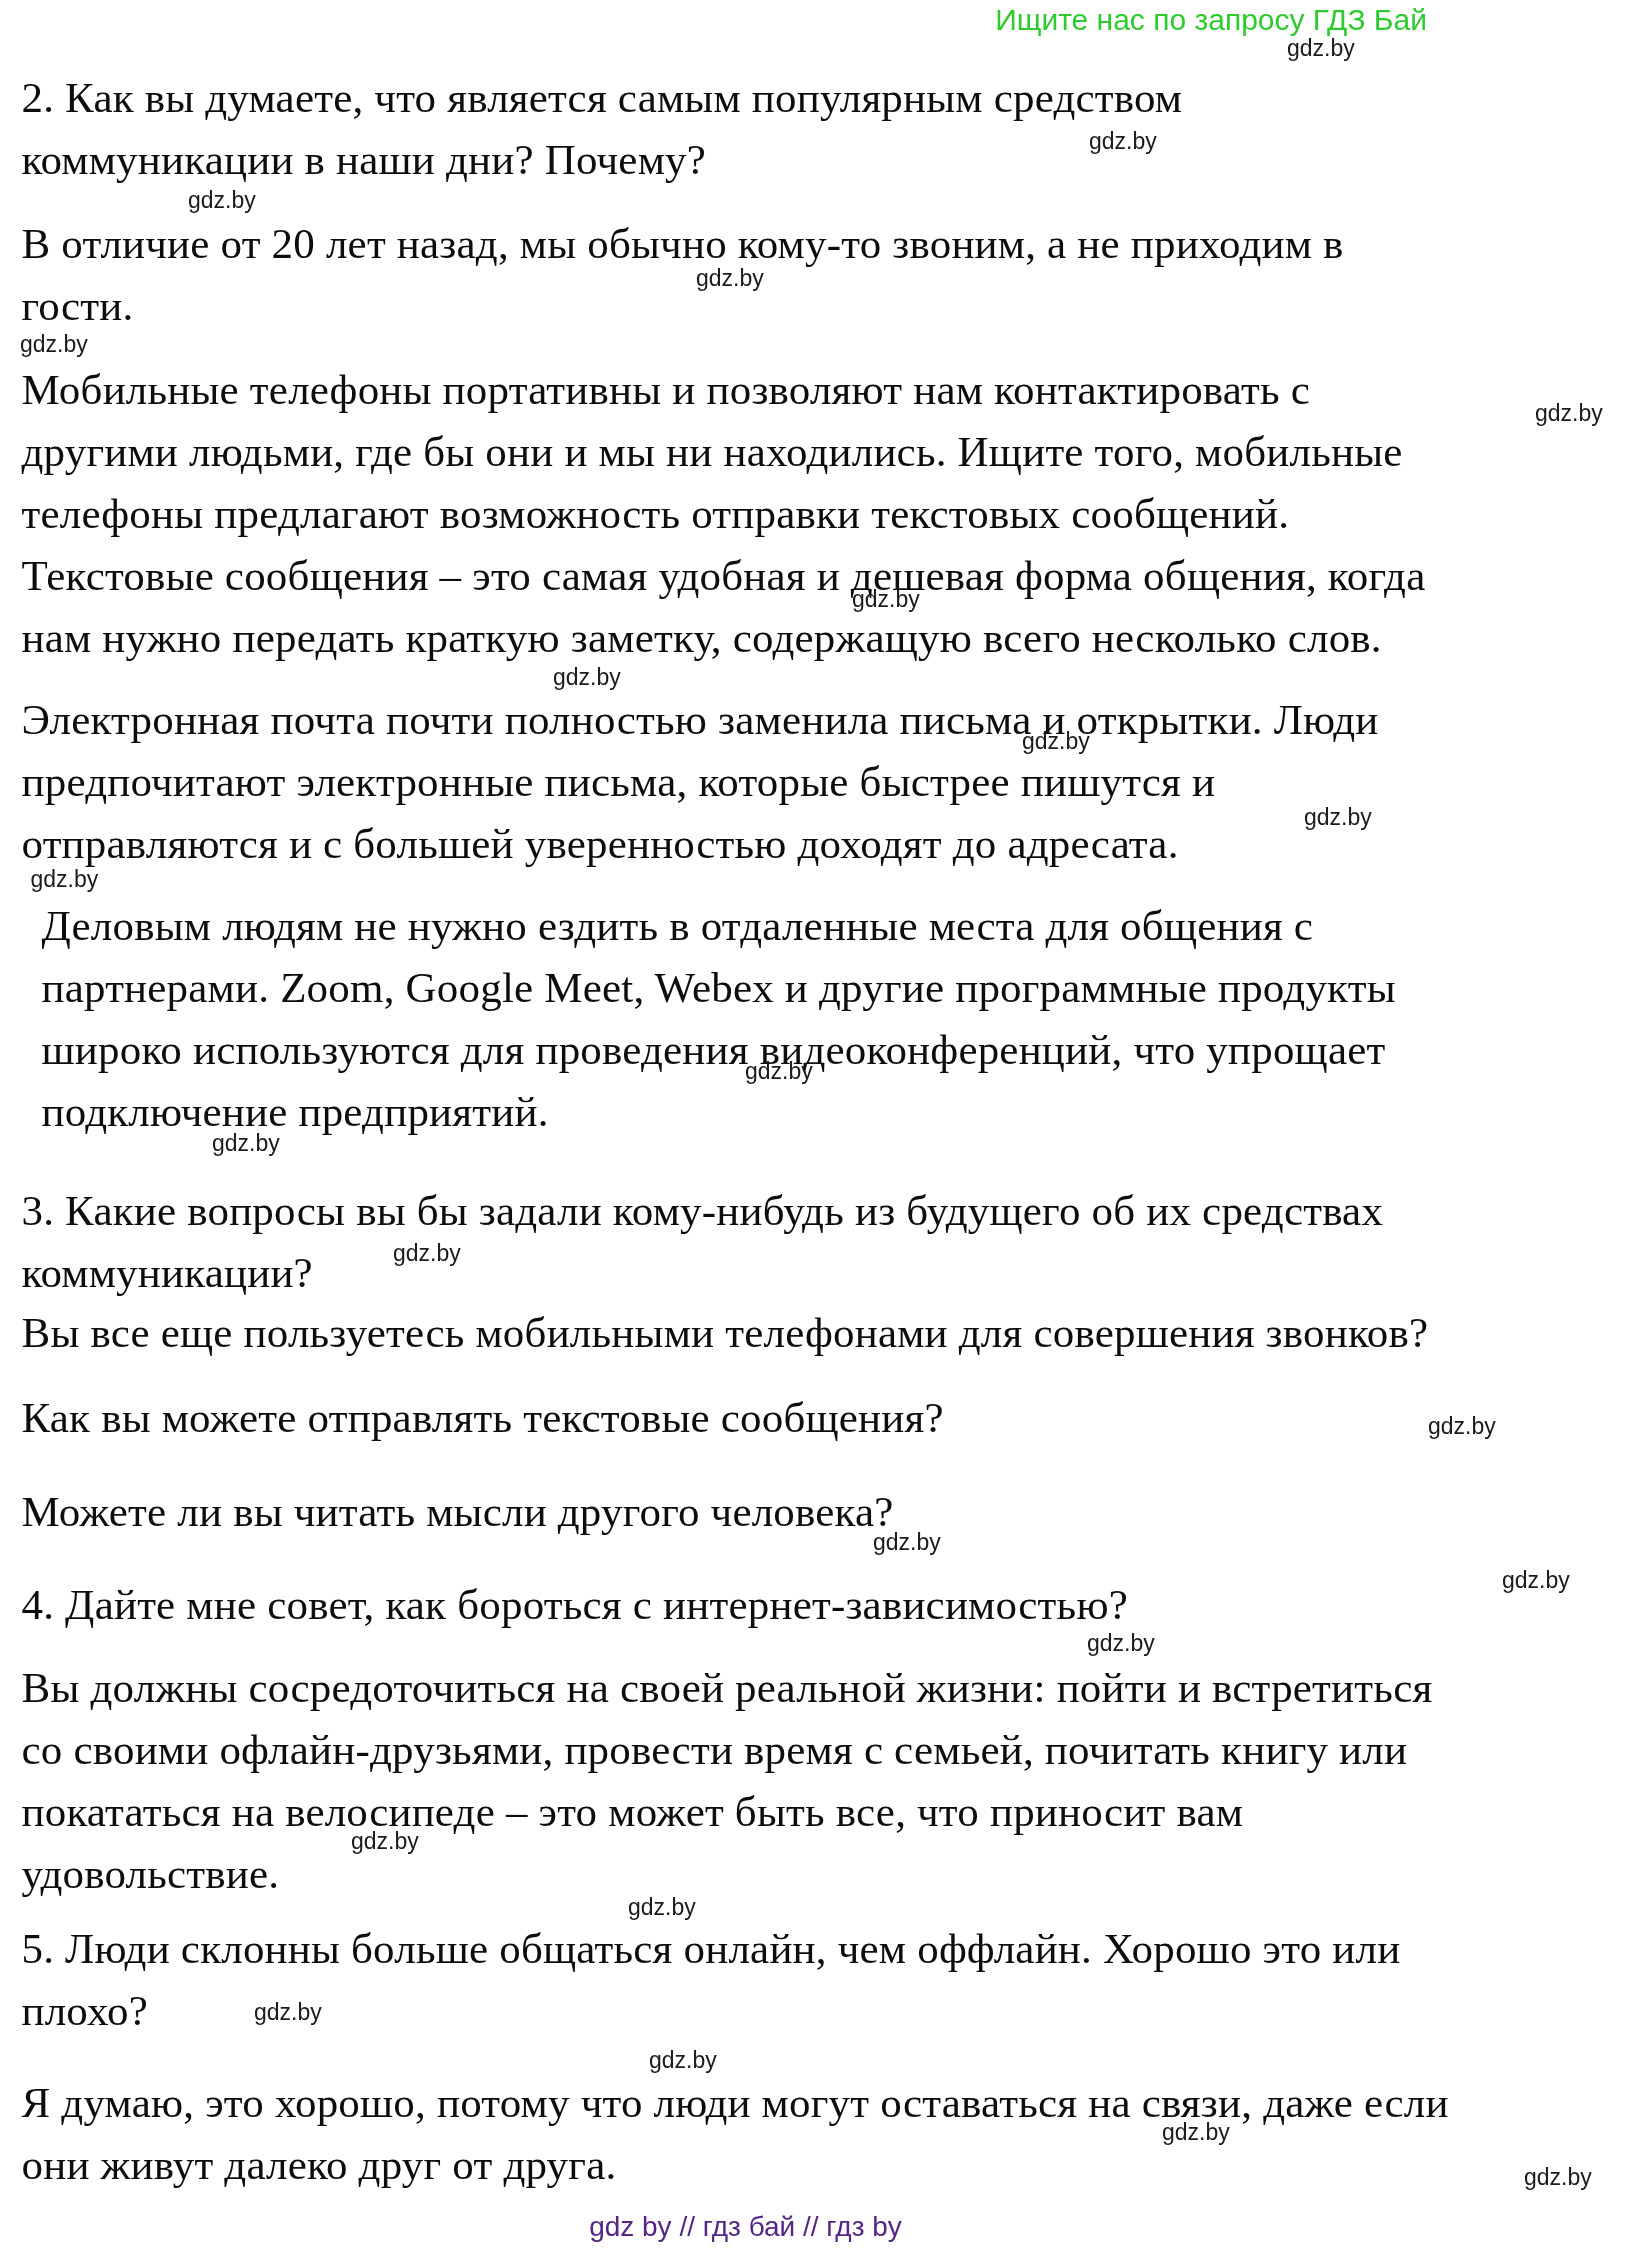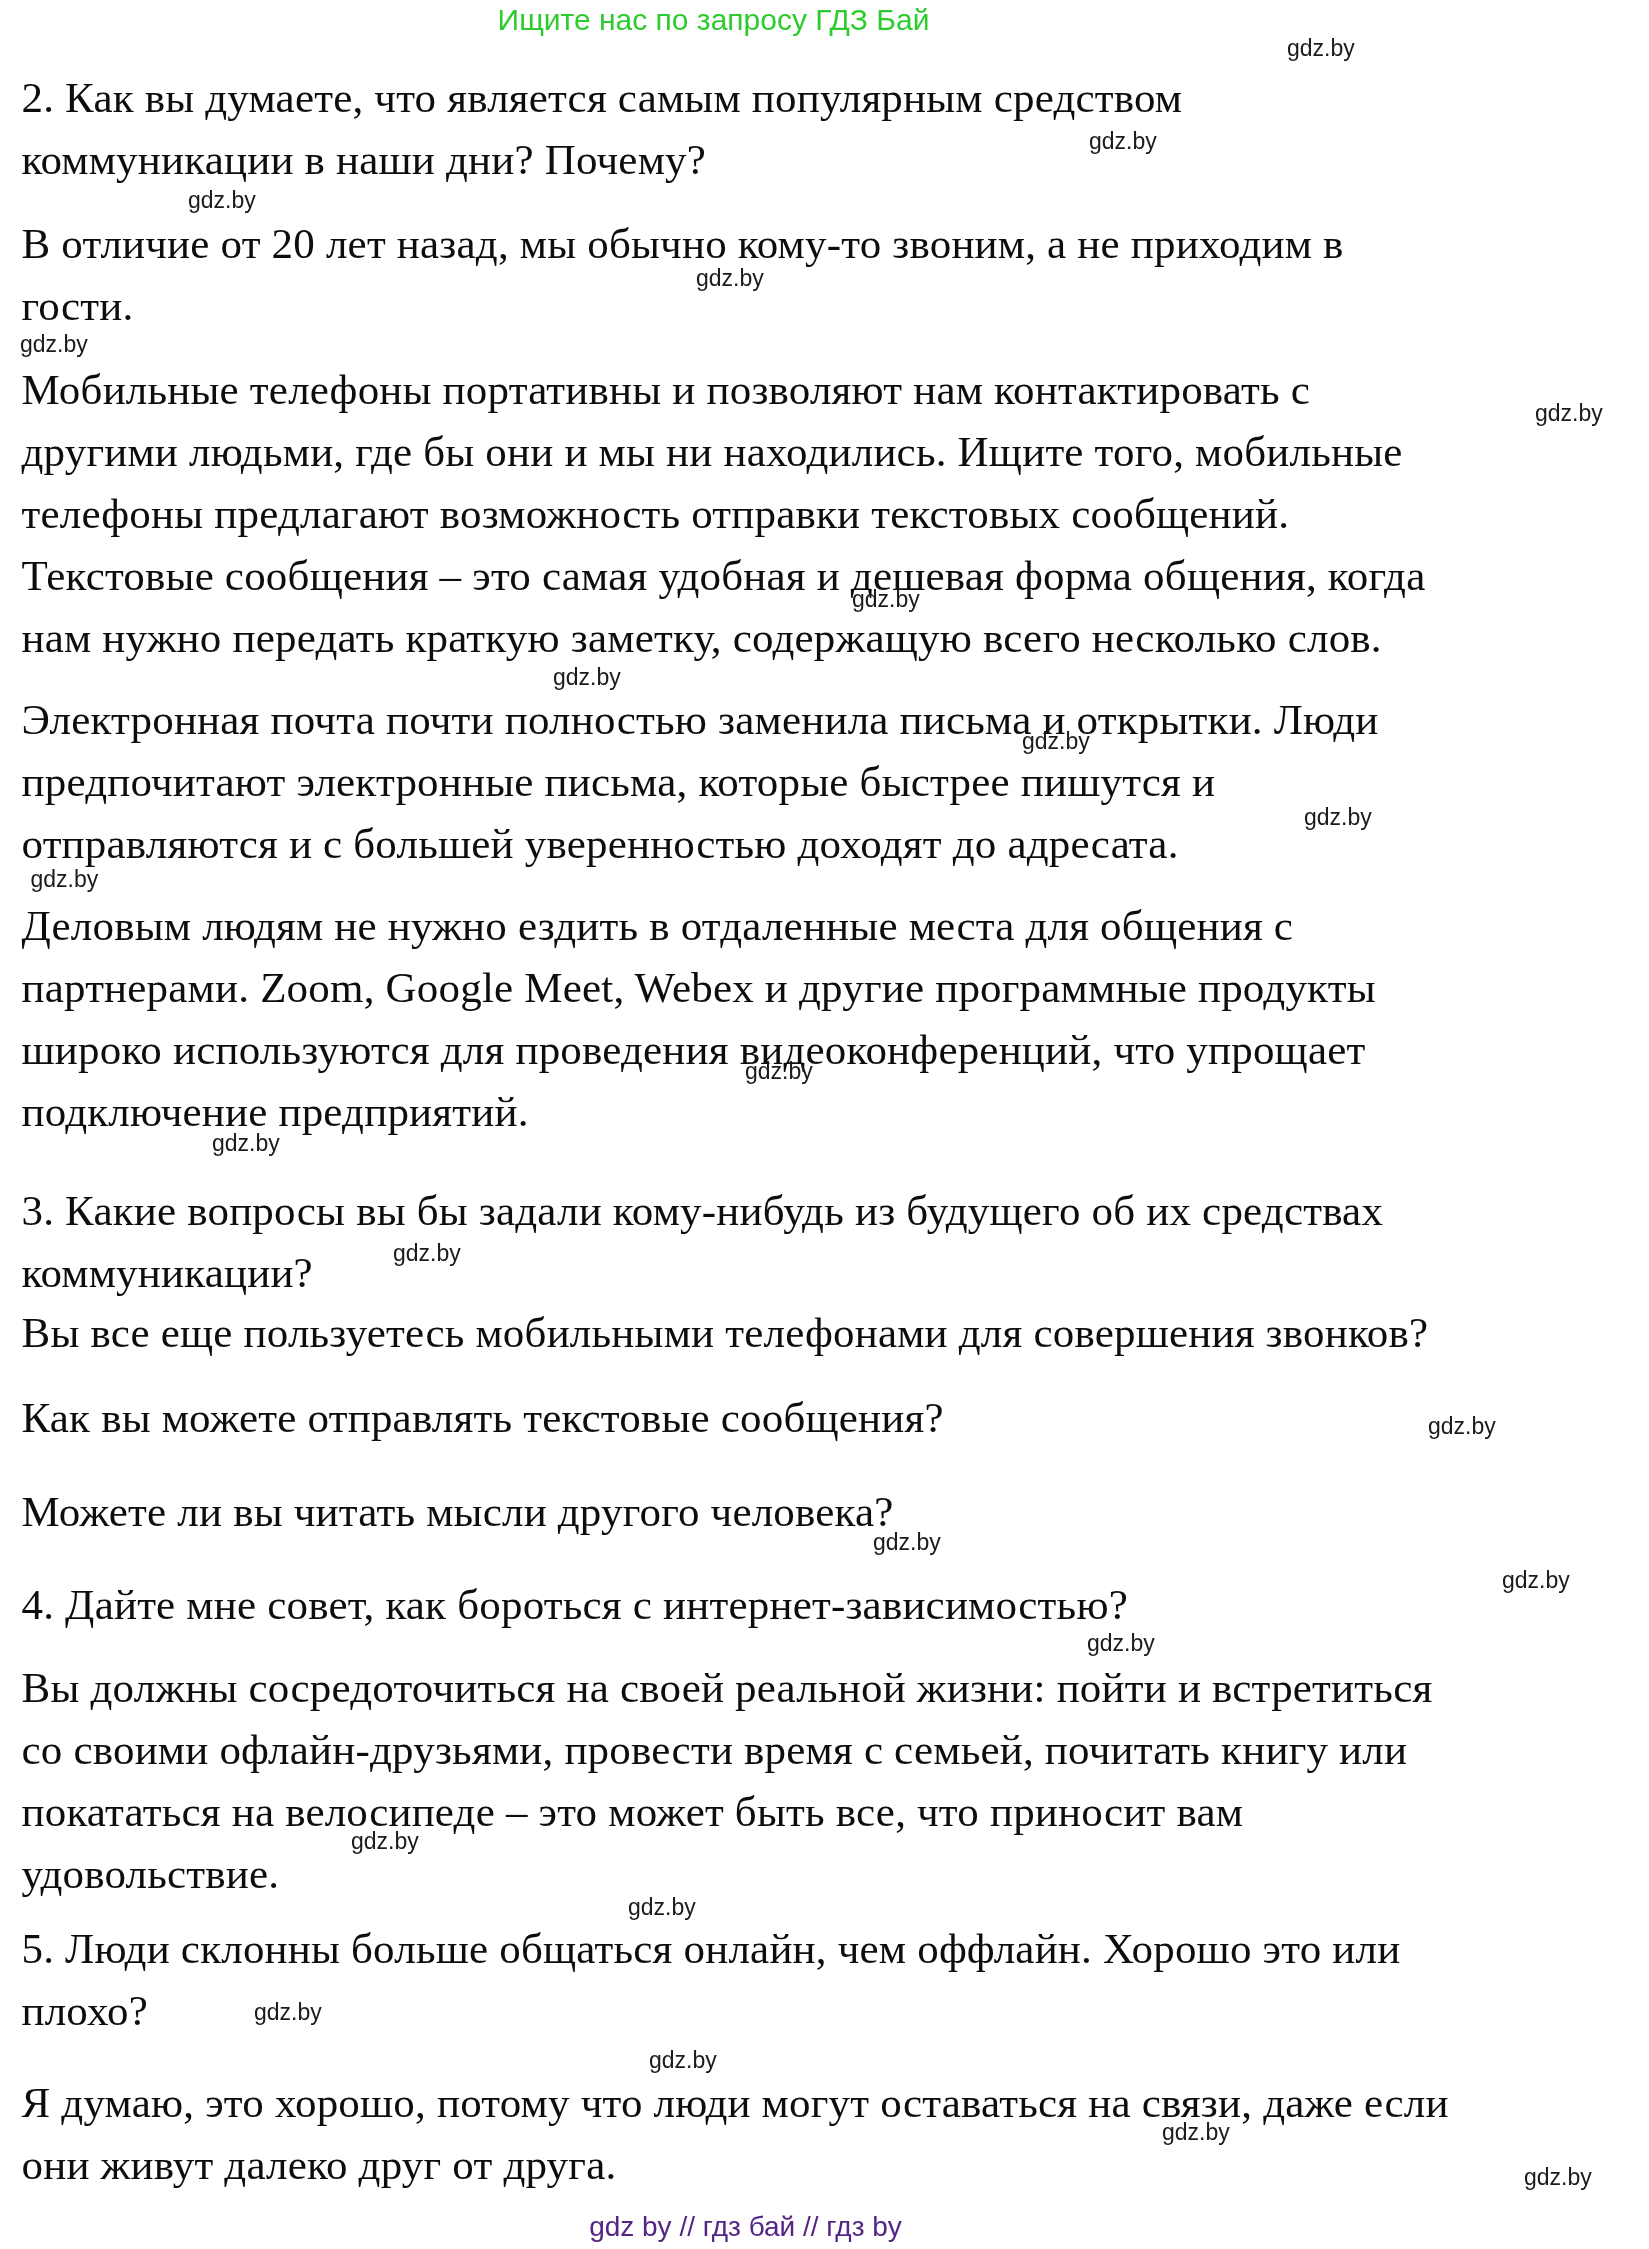--- a/index.html
+++ b/index.html
@@ -8,39 +8,39 @@
     background:#ffffff;
     position:relative;
     font-family:"Liberation Serif", serif;
     color:#0d0d0d;
     overflow:hidden;
   }
   .page{position:absolute;inset:0;}
 
   .promo-header{
     position:absolute;top:3.3px;left:0;width:1427px;
-    text-align:center;
+    text-align:right;
     font-family:"Liberation Sans", sans-serif;
     font-size:30px;line-height:33px;
     color:#2ecb2e;
     white-space:nowrap;
   }
 
   .block{
     position:absolute;left:21.5px;width:1592px;
     font-size:43px;line-height:62px;
     letter-spacing:0.2px;
   }
   .block .line{white-space:nowrap;}
 
   .b-q2{top:67px;}
   .b-a2-intro{top:213px;}
   .b-a2-mobile{top:359px;}
   .b-a2-email{top:689px;}
-  .b-a2-business{top:895px;}
+  .b-a2-business{top:895px;margin-left:20px;}
   .b-q3{top:1156px;margin-top:24px;}
   .b-a3-calls{top:1302px;}
   .b-a3-text{top:1387px;}
   .b-a3-mind{top:1481px;}
   .b-q4{top:1574px;}
   .b-a4{top:1657px;}
   .b-q5{top:1918px;}
   .b-a5{top:2072px;}
 
   .wm{

